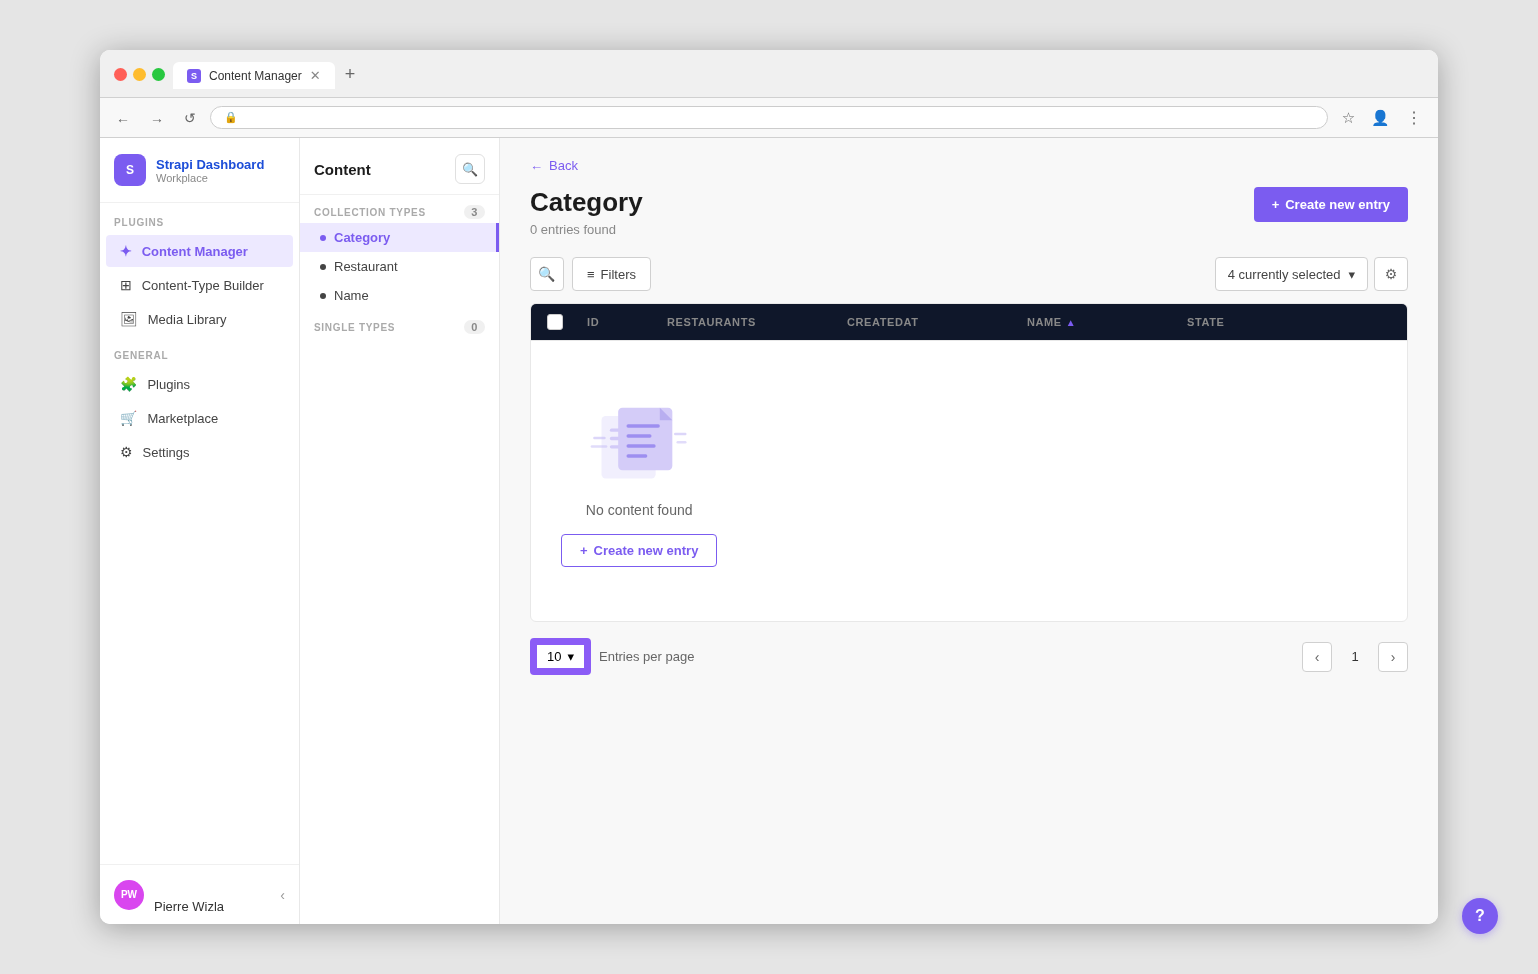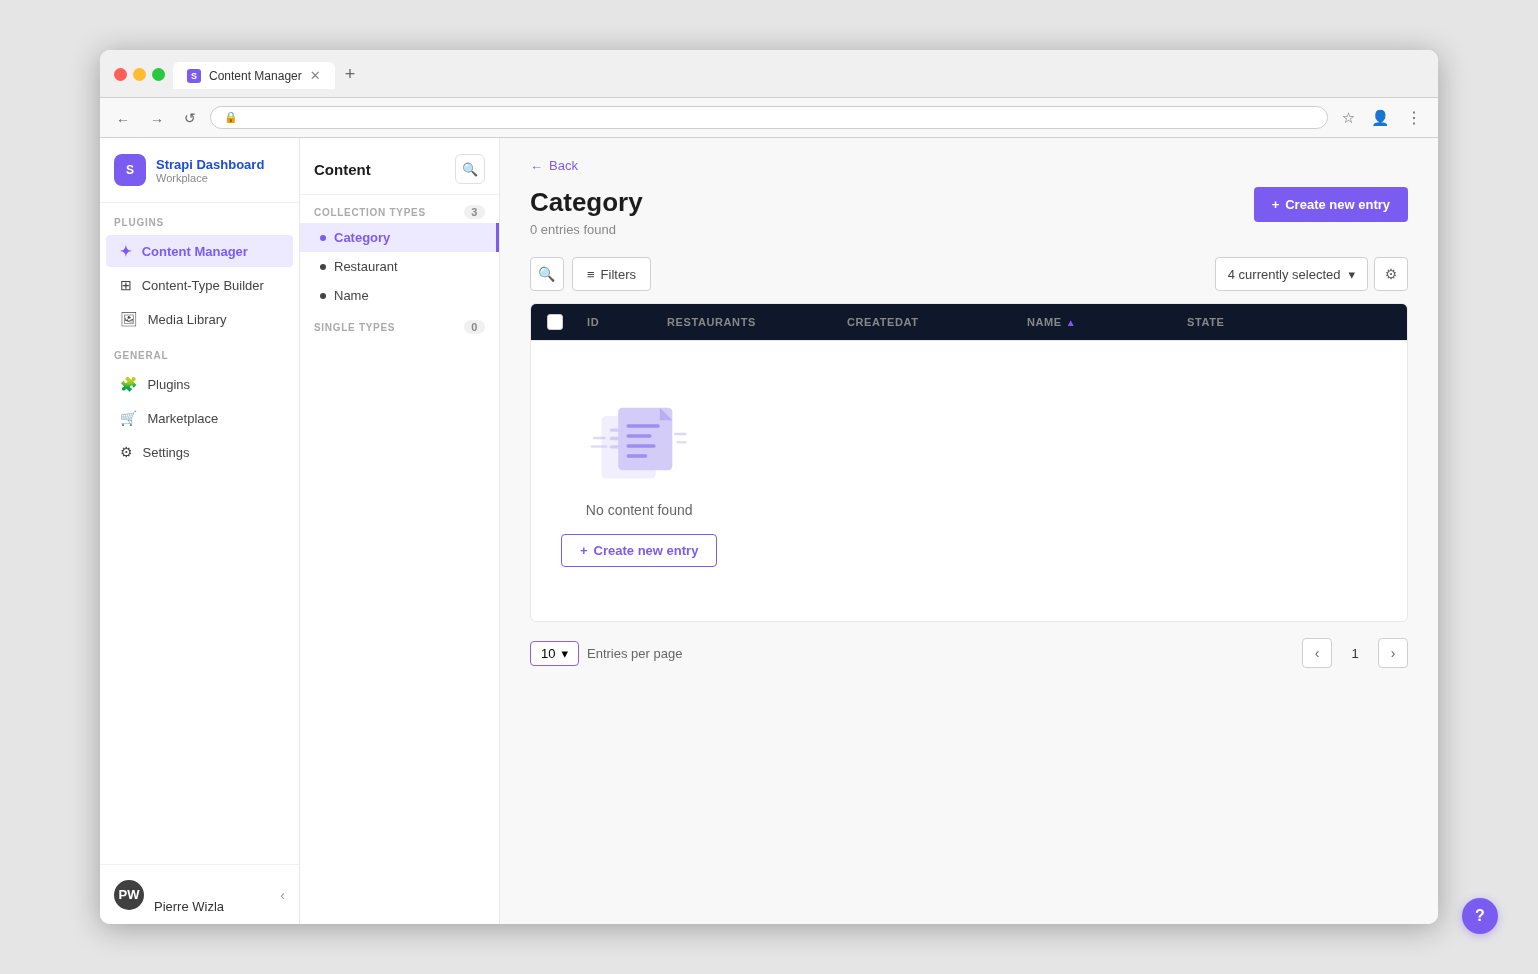--- a/index.html
+++ b/index.html
@@ -155,24 +155,24 @@
     .sidebar-bottom {
       margin-top: auto;
       border-top: 1px solid #f0f0f0;
       padding: 10px 14px;
       display: flex;
       align-items: center;
       gap: 10px;
     }
     .user-avatar {
       width: 30px; height: 30px;
-      background: #404040;
+      background: #d946ef;
       border-radius: 50%;
       display: flex; align-items: center; justify-content: center;
-      color: white; font-size: 13px; font-weight: bold;
+      color: white; font-size: 10px; font-weight: bold;
     }
     .user-name { font-size: 13px; color: #333; flex: 1; margin-top: 24px; }
     .sidebar-collapse-btn { color: #999; cursor: pointer; font-size: 14px; }
 
     
     .content-panel {
       width: 200px;
       background: #fff;
       border-right: 1px solid #e8e8e8;
       overflow-y: auto;
@@ -415,21 +415,21 @@
       display: flex;
       align-items: center;
       justify-content: space-between;
     }
     .per-page-select {
       display: flex;
       align-items: center;
       gap: 8px;
     }
     .per-page-dropdown {
-      border: 1px solid #8b5cf6;
+      border: 7px solid #8b5cf6;
       border-radius: 4px;
       background: #fff;
       padding: 4px 10px;
       font-size: 13px;
       cursor: pointer;
       display: flex;
       align-items: center;
       gap: 6px;
     }
     .per-page-label { font-size: 13px; color: #666; }

